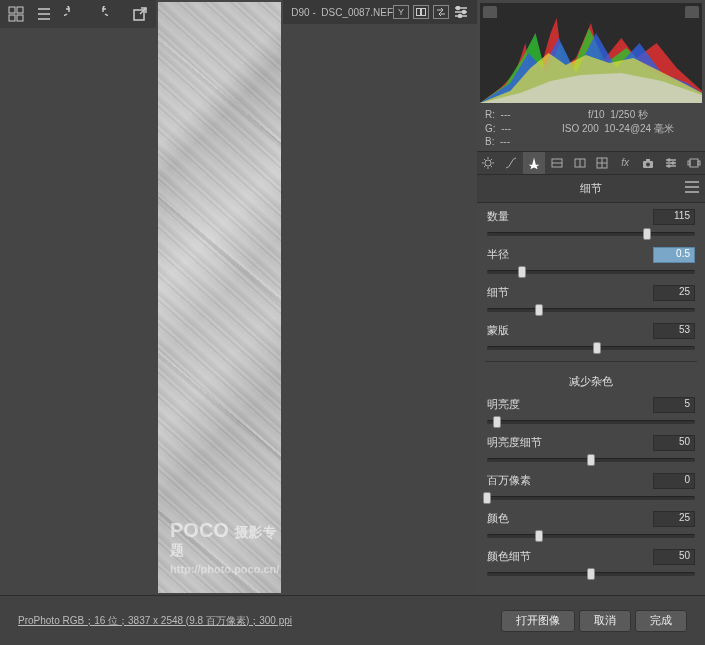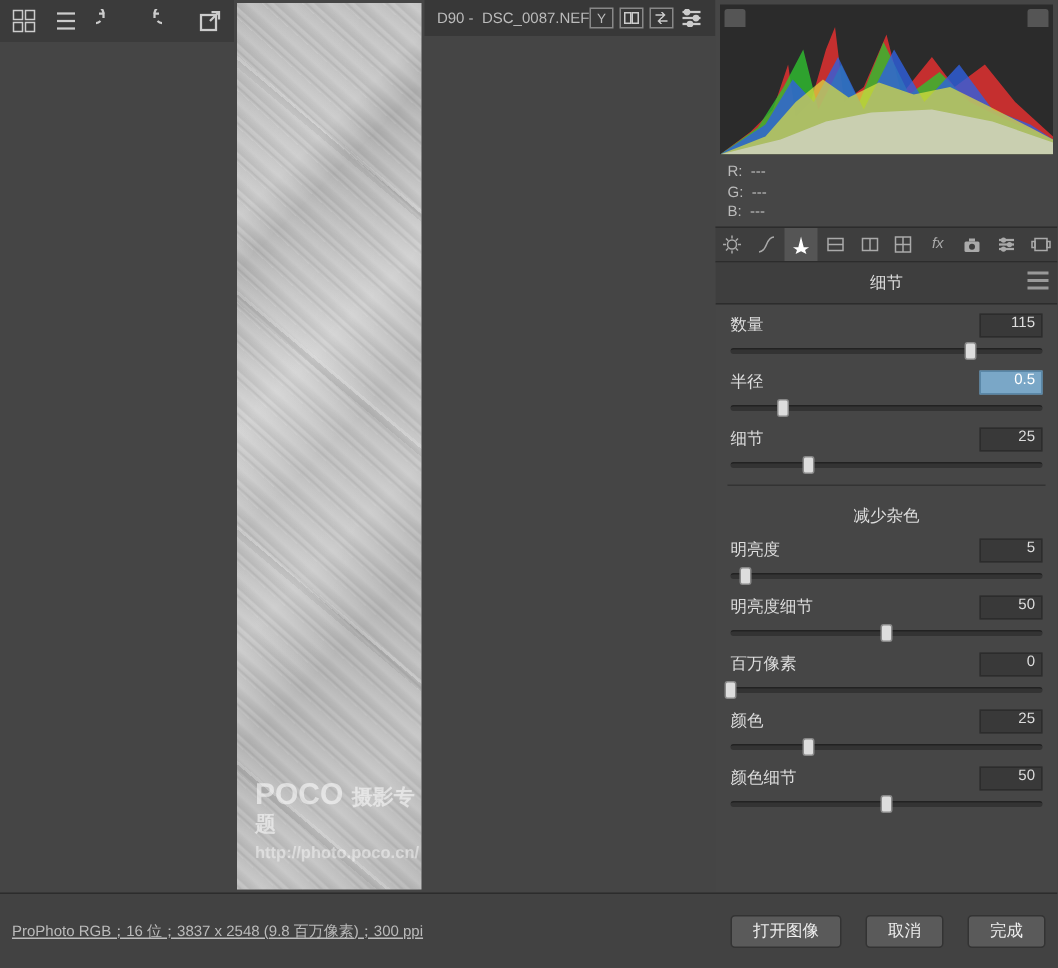--- a/index.html
+++ b/index.html
@@ -36,21 +36,21 @@
 .menu-icon{position:absolute;right:6px;top:6px;width:14px;height:12px;display:flex;flex-direction:column;justify-content:space-between;cursor:pointer}
 .menu-icon span{height:2px;background:#999}
 .slider-row{padding:2px 6px 0}
 .slider-label{display:flex;justify-content:space-between;align-items:flex-start;font-size:11px;color:#ddd;margin-bottom:2px}
 .slider-val{width:42px;height:16px;background:#393939;border:1px solid #2c2c2c;color:#ddd;font-size:10px;text-align:right;padding:0 4px}
 .slider-val.active{background:#7aa7c7;color:#fff;border-color:#5a87a7}
 .slider-track{position:relative;height:14px;margin-bottom:4px}
 .slider-track::before{content:"";position:absolute;top:5px;left:0;right:0;height:3px;background:#333;border-radius:2px;border-top:1px solid #222}
 .slider-thumb{position:absolute;top:1px;width:8px;height:12px;background:#ddd;border-radius:2px;transform:translateX(-50%);cursor:pointer;border:1px solid #888}
 .divider{height:1px;background:#333;margin:6px 4px}
-.footer{height:50px;background:#424242;border-top:1px solid #2c2c2c;display:flex;align-items:center;padding:0 8px;gap:16px}
+.footer{height:50px;background:#424242;border-top:1px solid #2c2c2c;display:flex;align-items:center;padding:0 18px;gap:4px}
 .file-info{font-size:10px;color:#bbb;text-decoration:underline;cursor:pointer}
 .btn{height:22px;padding:0 14px;background:#5a5a5a;border:1px solid #333;border-radius:3px;color:#eee;font-size:11px;cursor:pointer;display:flex;align-items:center}
 </style>
 </head>
 <body>
 
 <div class="main-area">
   <div class="preview-col">
     <div class="top-toolbar">
       <div class="icon-btn">
@@ -137,20 +137,24 @@
         <path d="M0 90 L30 78 L50 55 L68 40 L85 52 L105 42 L128 50 L152 45 L178 58 L205 72 L220 80 L220 90 Z" fill="#e0e040" opacity="0.7"></path>
         <path d="M0 90 L40 80 L70 68 L100 62 L140 60 L180 68 L220 82 L220 90 Z" fill="#d8d8d8" opacity="0.65"></path>
       </svg>
     </div>
     <div class="readout">
       <div class="rgb">
         <span><span>R:</span>&nbsp;&nbsp;<span>---</span></span>
         <span><span>G:</span>&nbsp;&nbsp;<span>---</span></span>
         <span><span>B:</span>&nbsp;&nbsp;<span>---</span></span>
       </div>
+      <div class="exif">
+        <div><span>f/10</span>&nbsp;&nbsp;<span>1/250 秒</span></div>
+        <div><span>ISO 200</span>&nbsp;&nbsp;<span>10-24@24 毫米</span></div>
+      </div>
     </div>
     <div class="tab-strip">
       <div class="tab-btn">
           <svg viewBox="0 0 14 14" fill="currentColor">
             <circle cx="7" cy="7" r="3" fill="none" stroke="currentColor"></circle>
             <path d="M7 1v2M7 11v2M1 7h2M11 7h2M3 3l1.5 1.5M9.5 9.5L11 11M3 11l1.5-1.5M9.5 4.5L11 3" stroke="currentColor"></path>
           </svg>
         </div>
       <div class="tab-btn">
           <svg viewBox="0 0 14 14" fill="none" stroke="currentColor">
@@ -239,20 +243,29 @@
   </div>
           <div class="slider-row">
     <div class="slider-label">
       <span>细节</span>
       <span class="slider-val">25</span>
     </div>
     <div class="slider-track">
       <div class="slider-thumb" style="left:25%"></div>
     </div>
   </div>
+          <div class="slider-row">
+    <div class="slider-label">
+      <span>蒙版</span>
+      <span class="slider-val">53</span>
+    </div>
+    <div class="slider-track">
+      <div class="slider-thumb" style="left:53%"></div>
+    </div>
+  </div>
         </div>
 
       <div class="divider"></div>
       <div class="section-title">减少杂色</div>
       <div id="sliders-noise">
           <div class="slider-row">
     <div class="slider-label">
       <span>明亮度</span>
       <span class="slider-val">5</span>
     </div>

